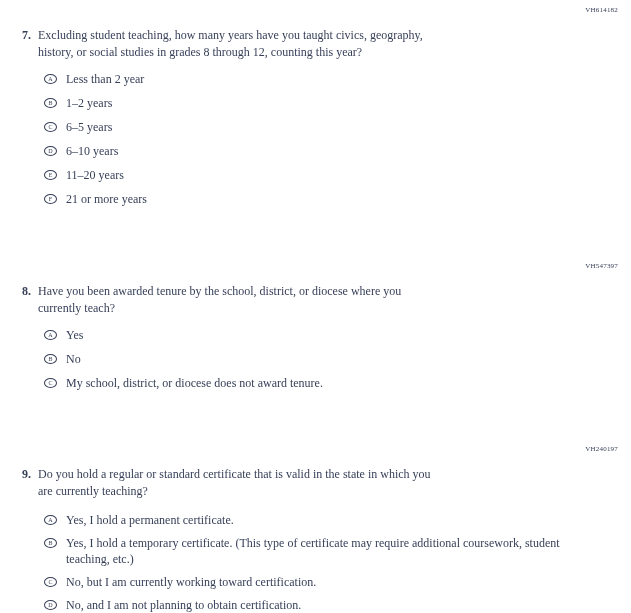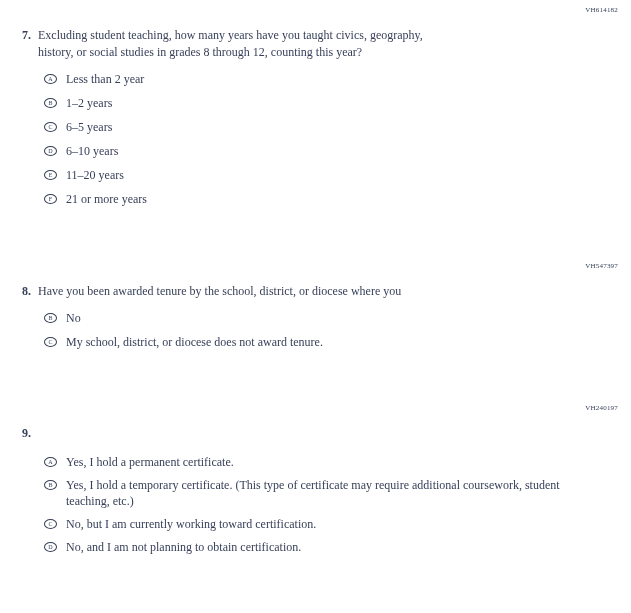--- a/index.html
+++ b/index.html
@@ -117,42 +117,53 @@
       </div>
     </div>
   </section>
 
   <section class="sec sec-2">
     <div class="code">VH547397</div>
     <div class="question">
       <span class="qnum">8.</span>
       <span class="qtext">
         <span>Have you been awarded tenure by the school, district, or diocese where you</span>
+        <span>currently teach?</span>
       </span>
     </div>
     <div class="options">
+      <div class="option">
+        <span class="oval">
+            <span class="oval-letter">A</span>
+          </span>
+        <span class="opt-label">Yes</span>
+      </div>
       <div class="option">
         <span class="oval">
             <span class="oval-letter">B</span>
           </span>
         <span class="opt-label">No</span>
       </div>
       <div class="option">
         <span class="oval">
             <span class="oval-letter">C</span>
           </span>
         <span class="opt-label">My school, district, or diocese does not award tenure.</span>
       </div>
     </div>
   </section>
 
   <section class="sec sec-3">
     <div class="code">VH240197</div>
     <div class="question">
       <span class="qnum">9.</span>
+      <span class="qtext">
+        <span>Do you hold a regular or standard certificate that is valid in the state in which you</span>
+        <span>are currently teaching?</span>
+      </span>
     </div>
     <div class="options">
       <div class="option">
         <span class="oval">
             <span class="oval-letter">A</span>
           </span>
         <span class="opt-label">Yes, I hold a permanent certificate.</span>
       </div>
       <div class="option">
         <span class="oval">

